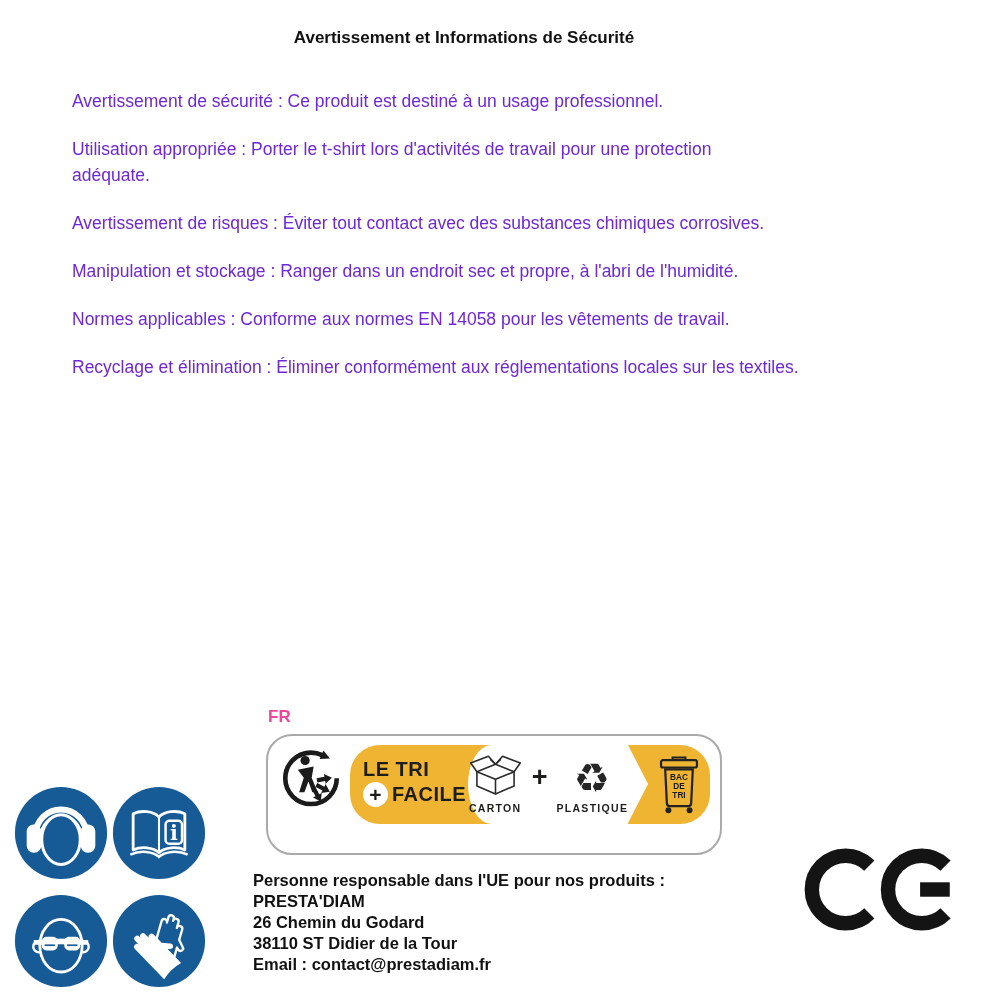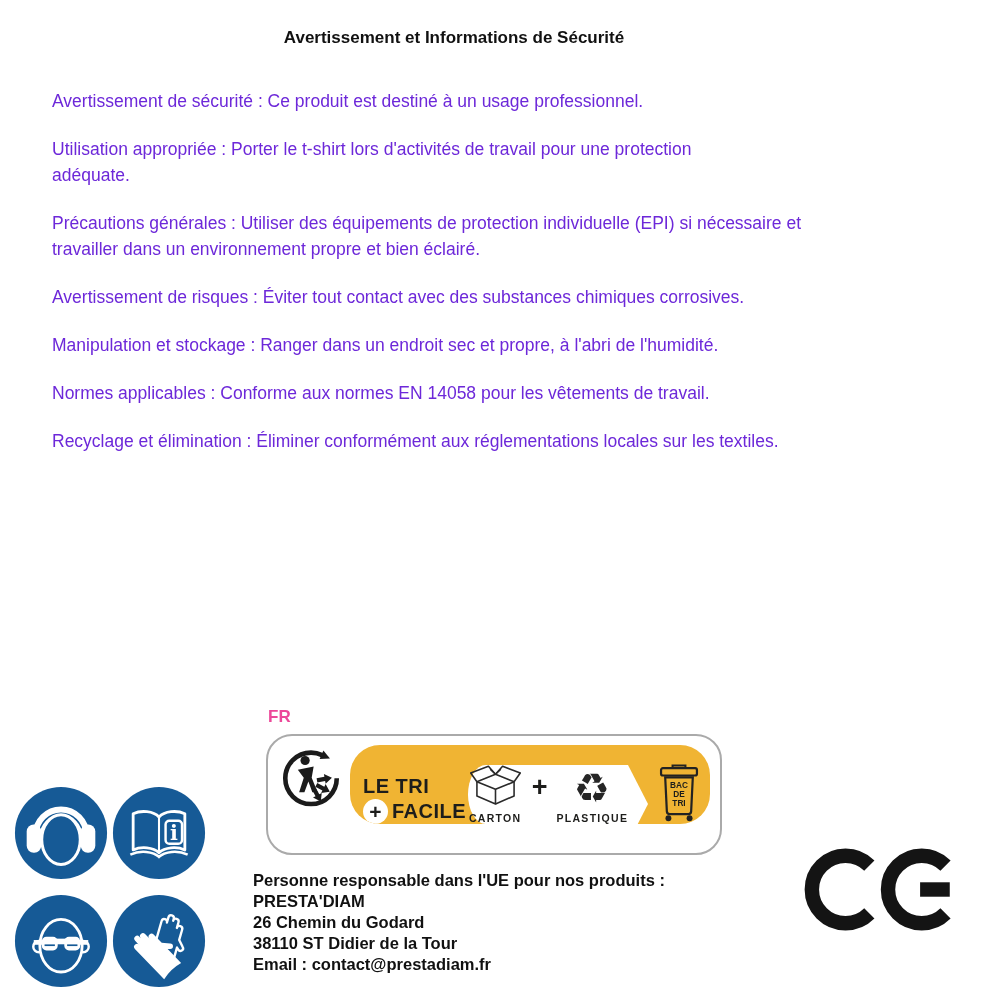--- a/index.html
+++ b/index.html
@@ -1,36 +1,36 @@
 <!DOCTYPE html>
 <html lang="fr"><head>
 <meta charset="utf-8">
 <style>
   html,body{margin:0;padding:0;}
   body{
     width:1005px;height:1005px;position:relative;background:#fff;
     font-family:"Liberation Sans","DejaVu Sans",sans-serif;color:#1a1a1a;
     overflow:hidden;
   }
-  .content{position:absolute;left:0;top:0;width:928px;padding:28px 72px 0 52px;box-sizing:border-box;}
+  .content{position:absolute;left:0;top:0;width:928px;padding:28px 72px 0 72px;box-sizing:border-box;}
   .page-title{text-align:center;font-weight:bold;font-size:17px;margin:0 0 40px 0;color:#111;}
   .paras p{
     margin:0 0 22px 0;font-size:17.5px;line-height:26px;color:#6d28d9;
     white-space:pre-line;max-width:900px;
   }
   
   .fr-label{position:absolute;left:268px;top:707px;font-weight:bold;font-size:17px;color:#ec4899;}
   .recycle-box{
     position:absolute;left:266px;top:734px;width:456px;height:121px;box-sizing:border-box;
     background:#fff;border:2px solid #aaa;border-radius:26px;
   }
   .triman{position:absolute;left:12px;top:7px;}
   .banner{
     position:absolute;left:82px;top:9px;width:360px;height:79px;
-    background:#f0b433;border-radius:30px;display:flex;overflow:hidden;align-items:flex-end;
+    background:#f0b433;border-radius:30px;display:flex;overflow:hidden;
   }
   .tri-section{width:118px;box-sizing:border-box;padding:13px 0 0 13px;color:#1d1d1b;}
   .tri-row1{font-size:20px;font-weight:bold;letter-spacing:.5px;line-height:22px;}
   .tri-row2{display:flex;align-items:center;gap:4px;margin-top:2px;}
   .plus-circle{
     width:25px;height:25px;border-radius:50%;background:#fff;color:#1d1d1b;
     font-size:21px;font-weight:bold;line-height:25px;text-align:center;flex:0 0 auto;
   }
   .tri-row2 .facile{font-size:20px;font-weight:bold;letter-spacing:.5px;}
   .mat-section{
@@ -65,22 +65,20 @@
 </style>
 </head>
 <body>
 
 <div class="content">
   <h1 class="page-title">Avertissement et Informations de Sécurité</h1>
   <div class="paras">
     <p>Avertissement de sécurité : Ce produit est destiné à un usage professionnel.</p>
     <p>Utilisation appropriée : Porter le t-shirt lors d'activités de travail pour une protection
 adéquate.</p>
-    <p>Précautions générales : Utiliser des équipements de protection individuelle (EPI) si nécessaire et
-travailler dans un environnement propre et bien éclairé.</p>
     <p>Avertissement de risques : Éviter tout contact avec des substances chimiques corrosives.</p>
     <p>Manipulation et stockage : Ranger dans un endroit sec et propre, à l'abri de l'humidité.</p>
     <p>Normes applicables : Conforme aux normes EN 14058 pour les vêtements de travail.</p>
     <p>Recyclage et élimination : Éliminer conformément aux réglementations locales sur les textiles.</p>
   </div>
 </div>
 
 <div class="fr-label">FR</div>
 
 <div class="recycle-box">

